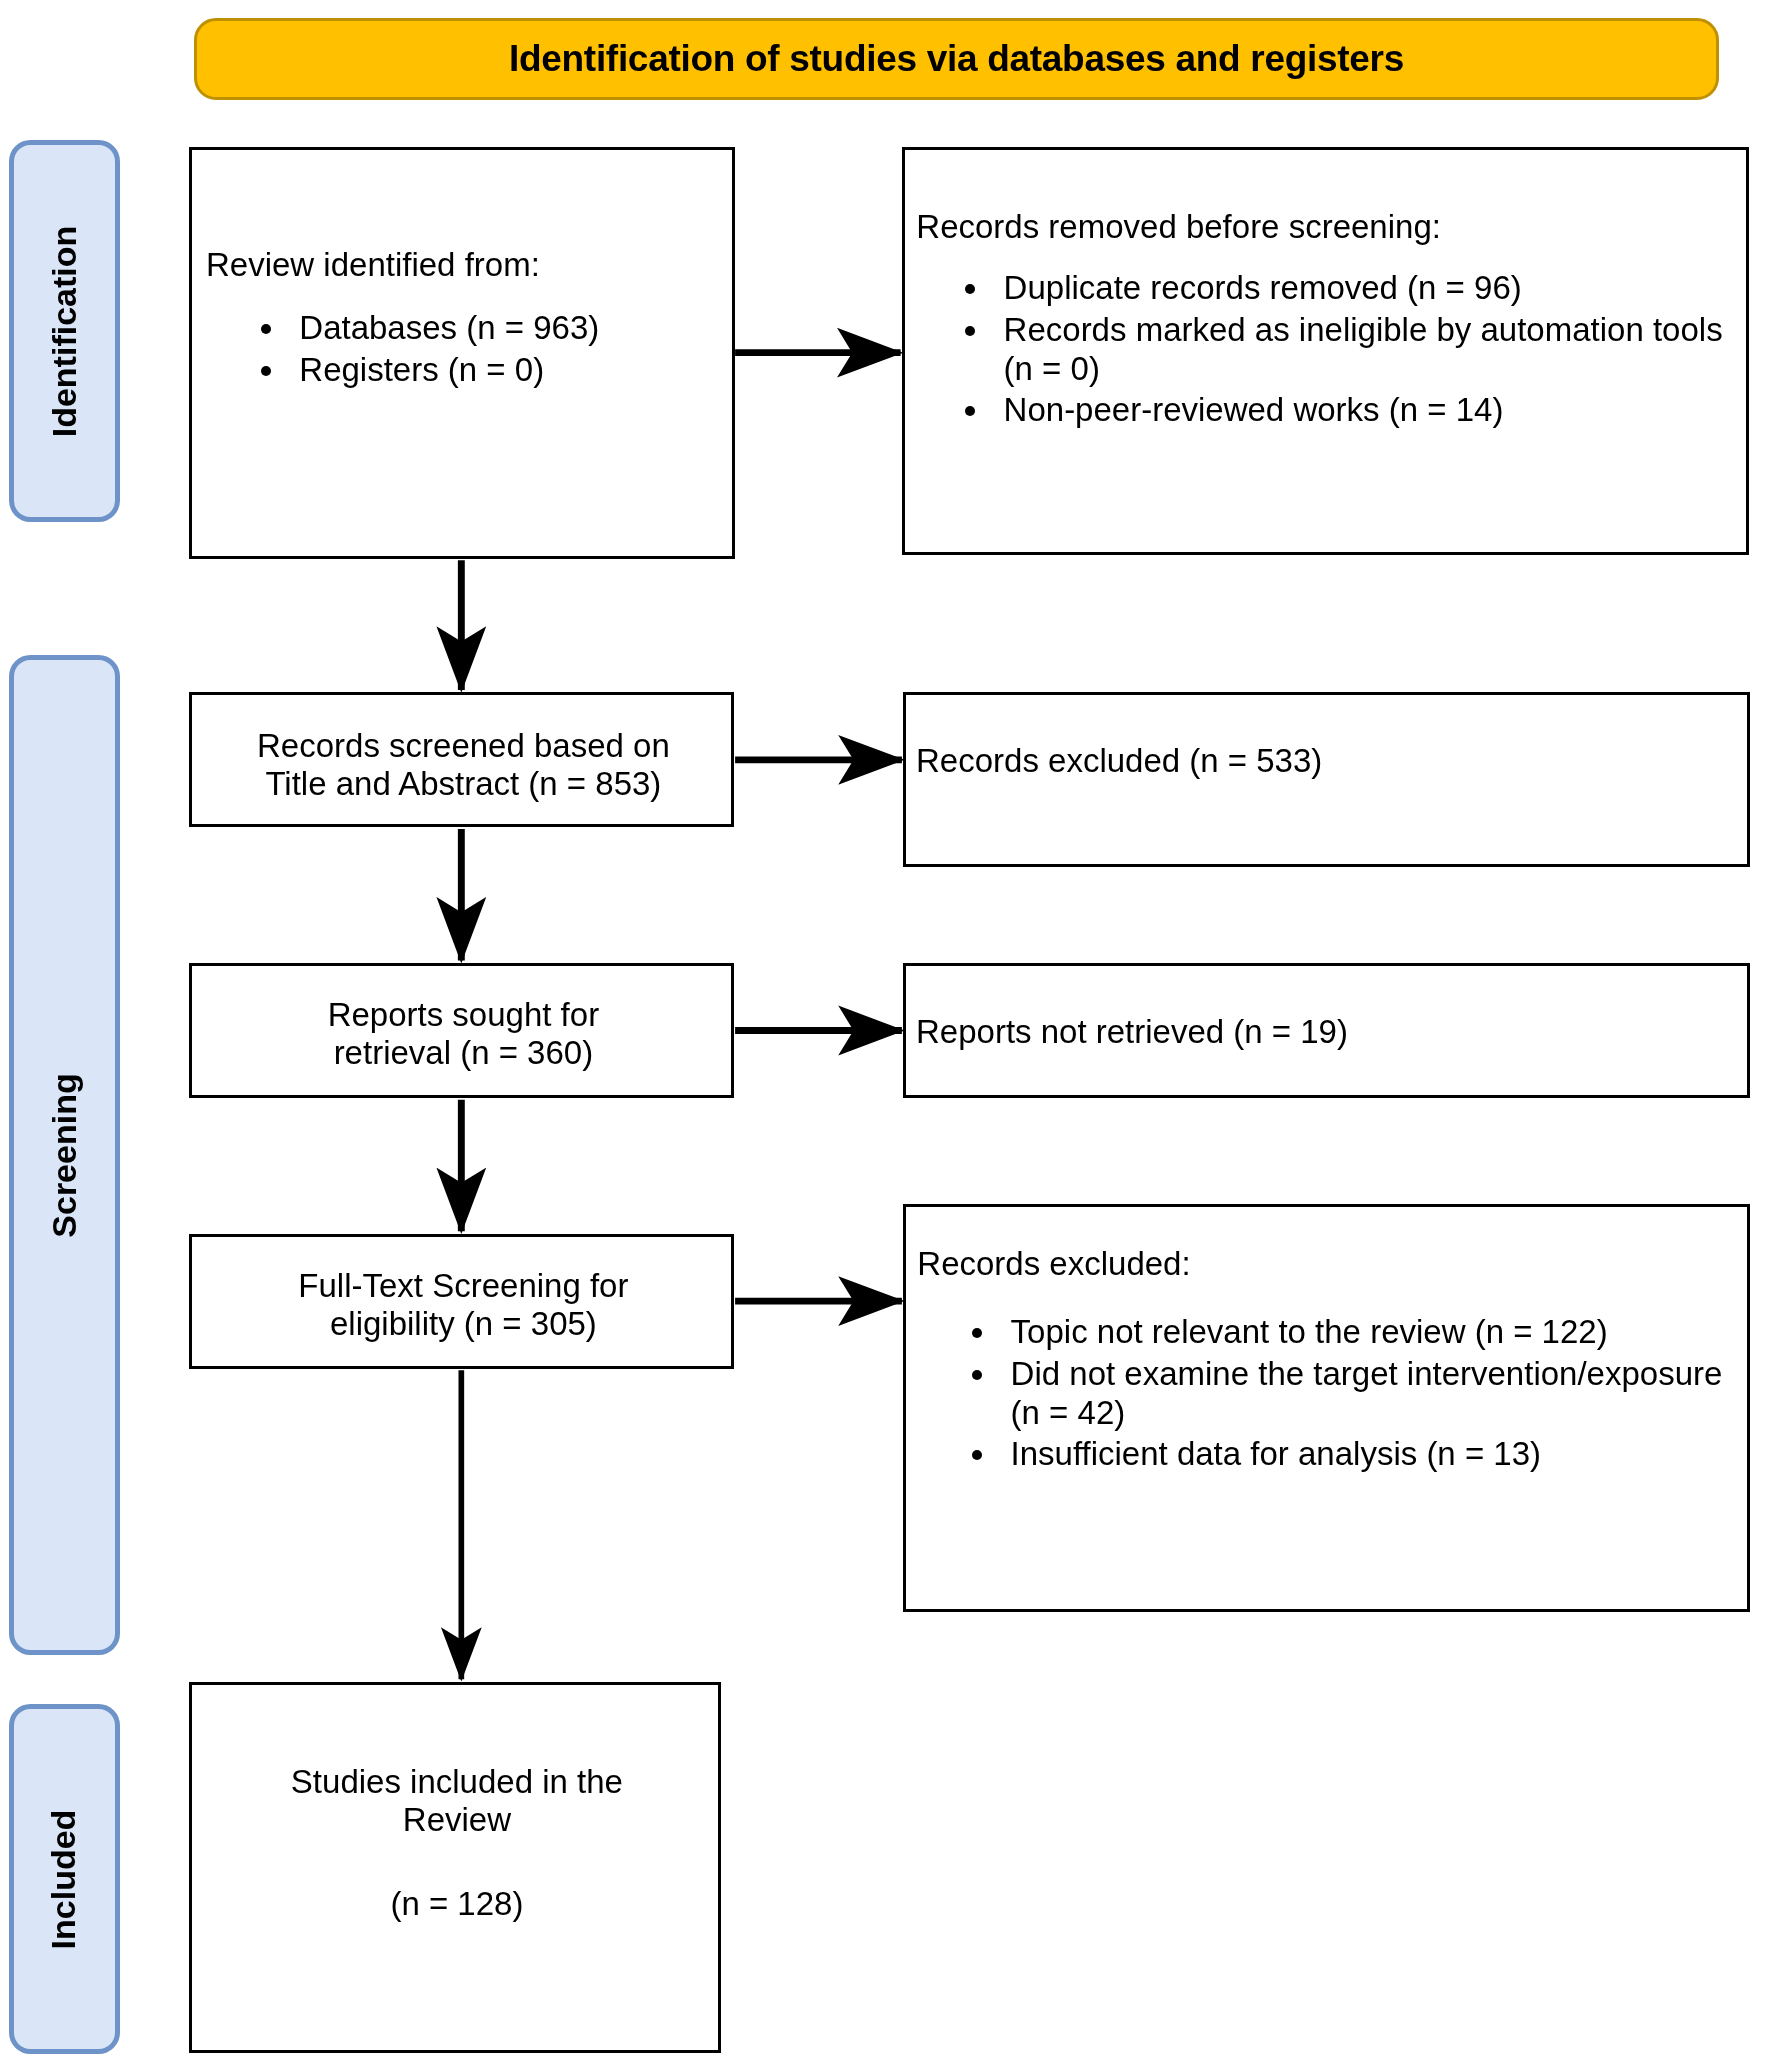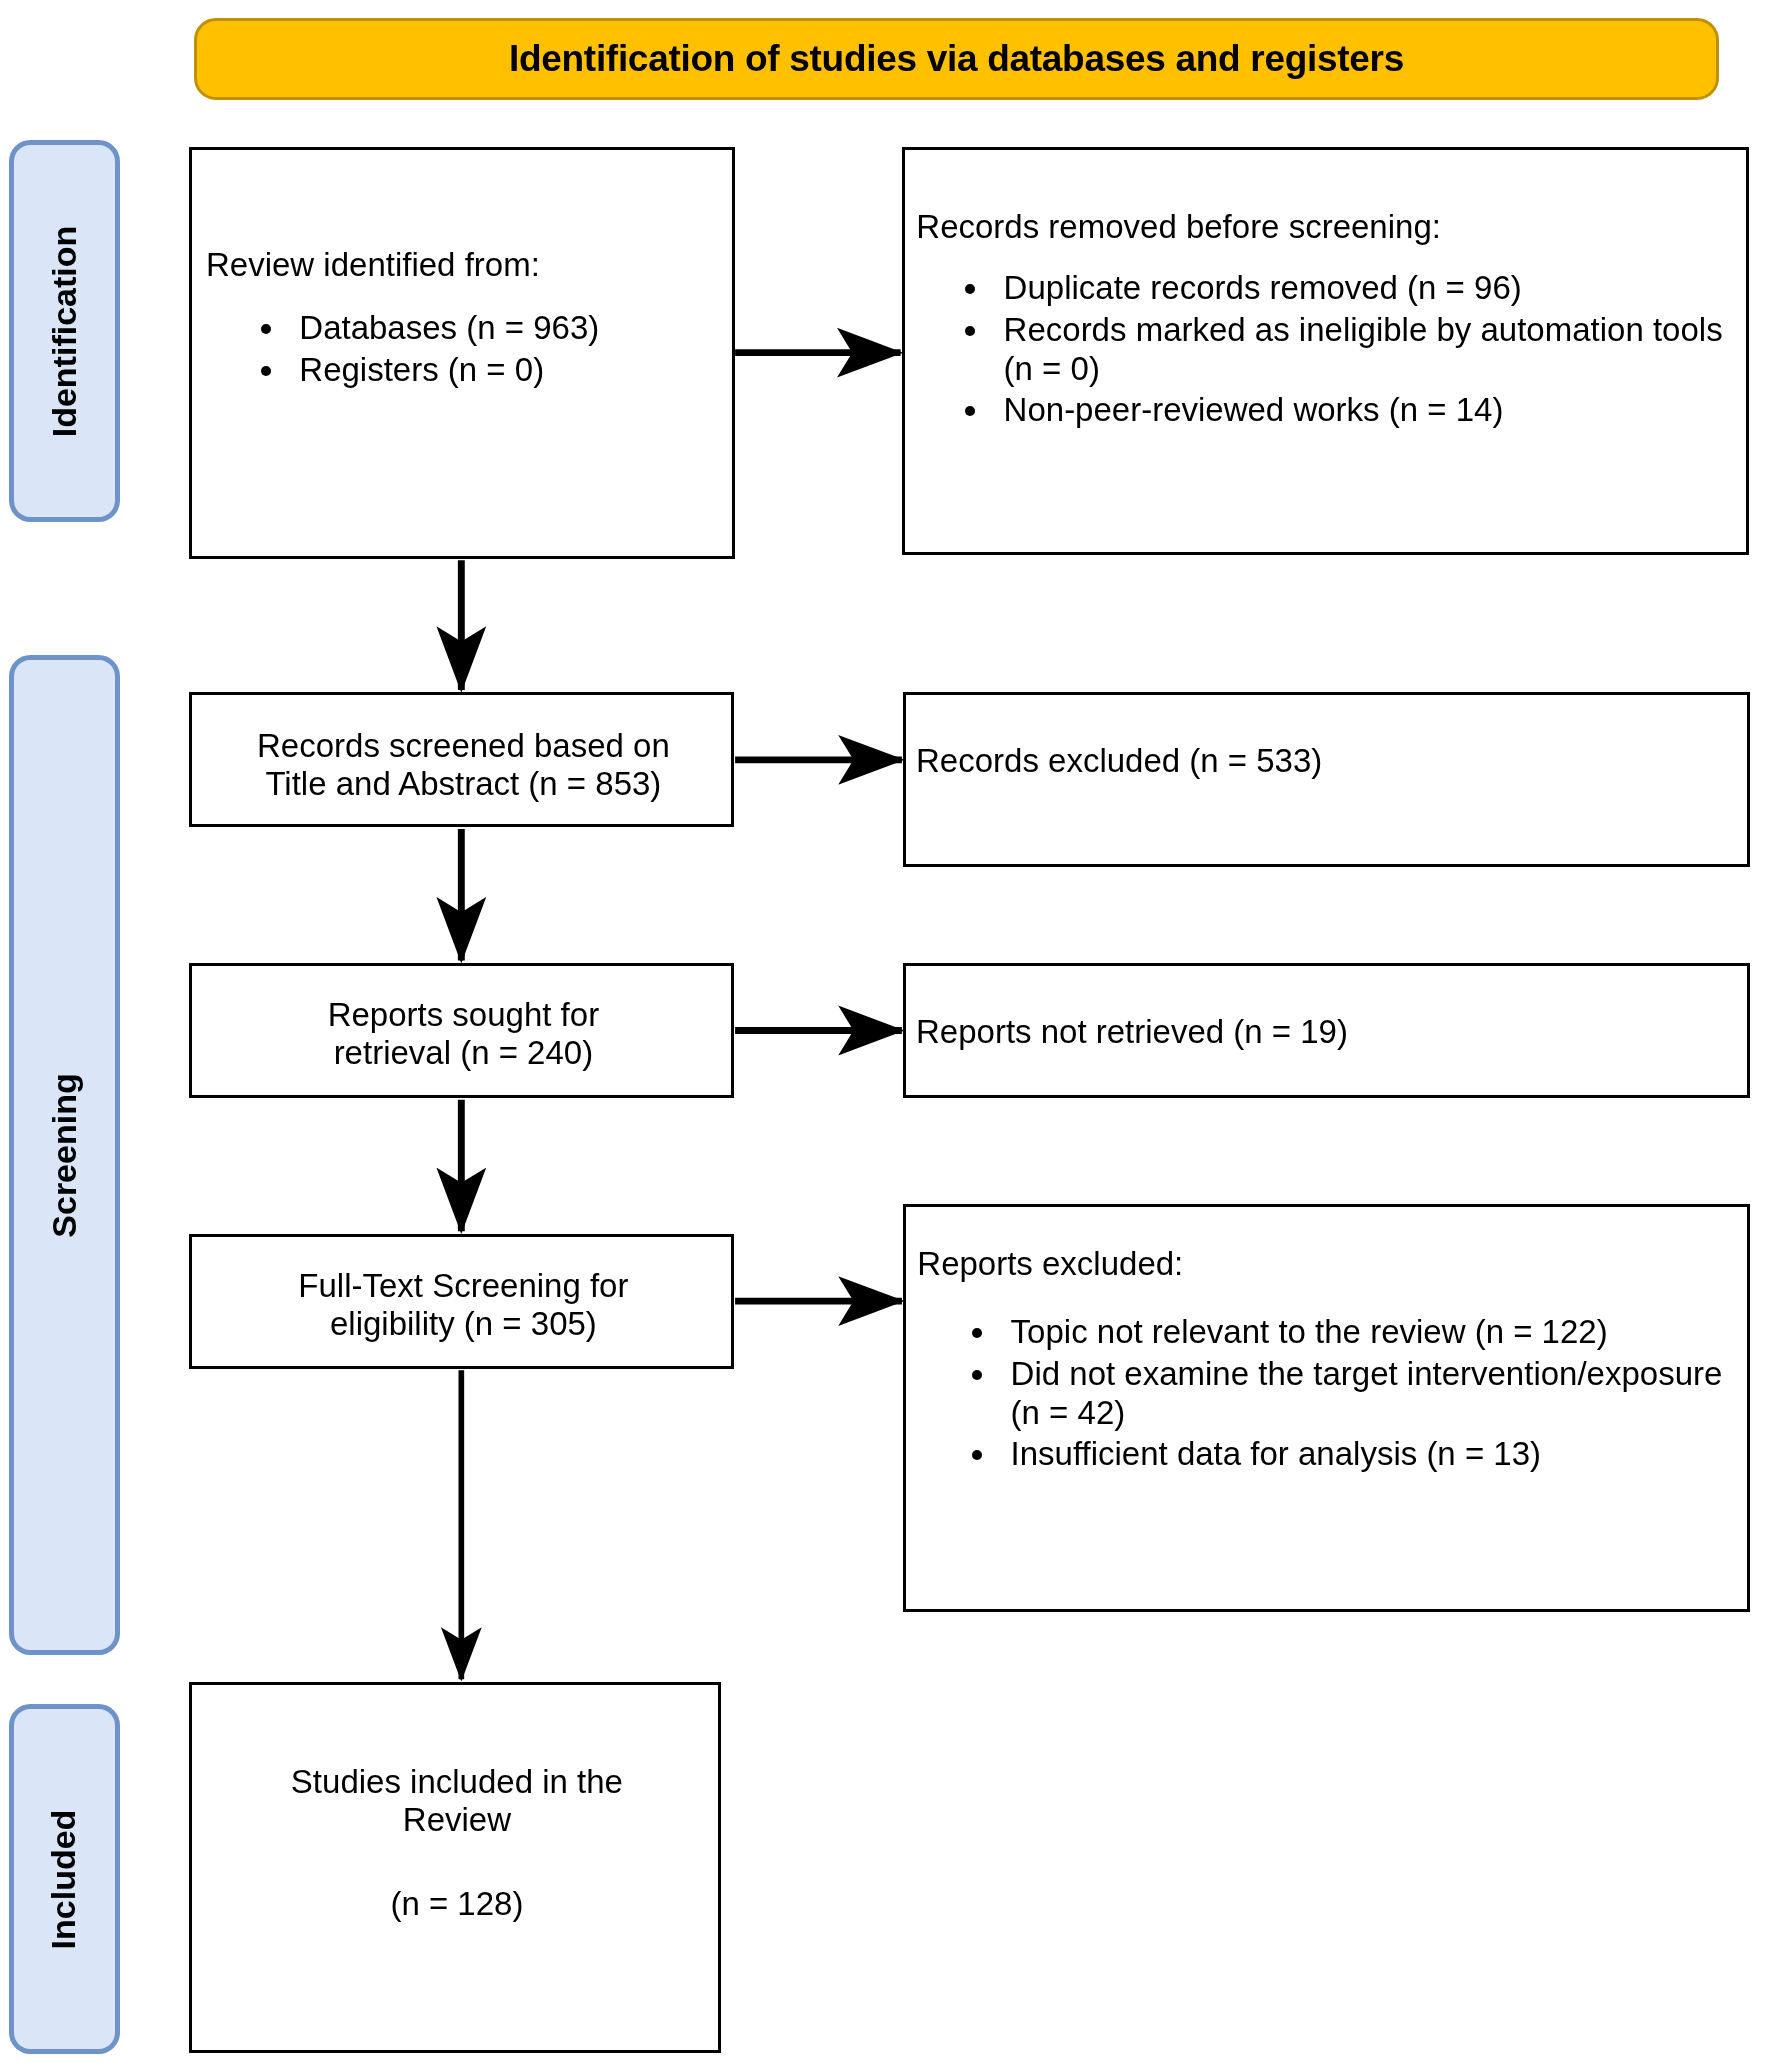--- a/index.html
+++ b/index.html
@@ -259,40 +259,40 @@
 
   <div class="flow-box" id="box-rec-excluded">
     <div class="inner">
       <div class="box-text">Records excluded (n = 533)</div>
     </div>
   </div>
 
   <div class="flow-box" id="box-sought">
     <div class="inner">
       <div class="box-text">Reports sought for</div>
-      <div class="box-text">retrieval (n = 240)</div>
+      <div class="box-text">retrieval (n = 360)</div>
     </div>
   </div>
 
   <div class="flow-box" id="box-not-retrieved">
     <div class="inner">
       <div class="box-text">Reports not retrieved (n = 19)</div>
     </div>
   </div>
 
   <div class="flow-box" id="box-fulltext">
     <div class="inner">
       <div class="box-text">Full-Text Screening for</div>
       <div class="box-text">eligibility (n = 305)</div>
     </div>
   </div>
 
   <div class="flow-box" id="box-rep-excluded">
     <div class="inner">
-      <div class="box-text lead">Reports excluded:</div>
+      <div class="box-text lead">Records excluded:</div>
       <ul class="bullets">
         <li>Topic not relevant to the review (n = 122)</li>
         <li>Did not examine the target intervention/exposure (n = 42)</li>
         <li>Insufficient data for analysis (n = 13)</li>
       </ul>
     </div>
   </div>
 
   <div class="flow-box" id="box-included">
     <div class="inner">

